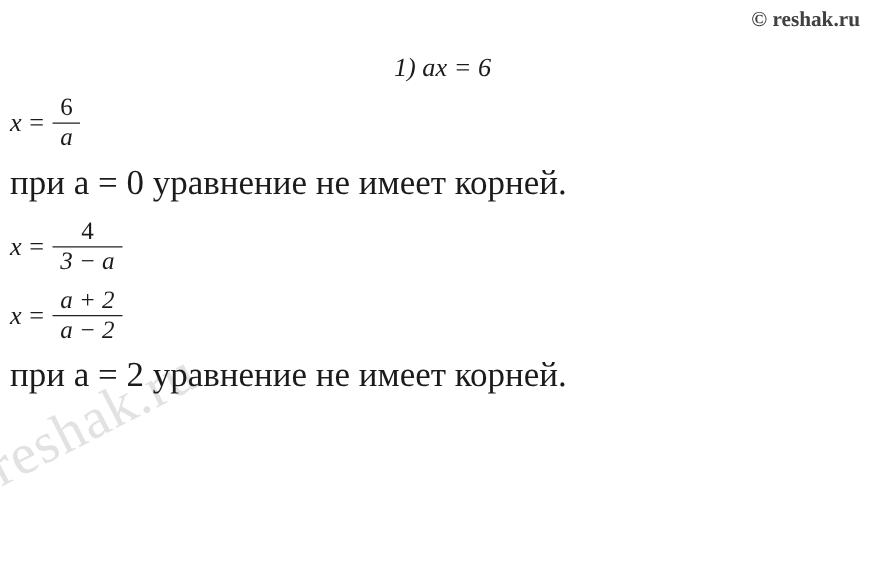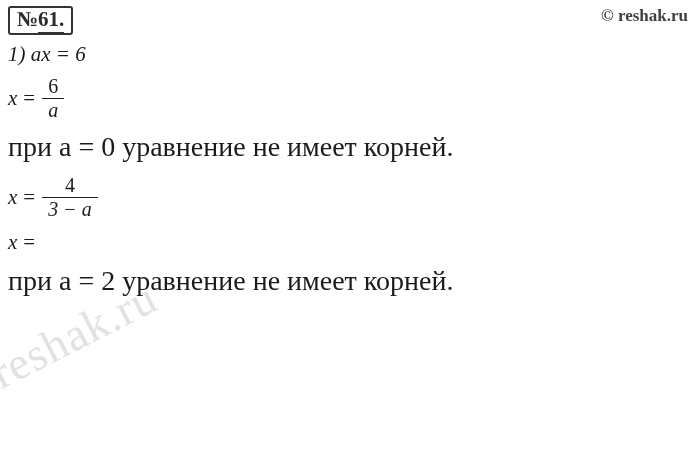--- a/index.html
+++ b/index.html
@@ -75,21 +75,21 @@
   
   .content {
     padding: 8px 0 0 8px;
   }
   .line {
     font-size: 21px;
     line-height: 1.15;
     margin: 0 0 4px 0;
     white-space: nowrap;
   }
-  .line.step { margin-bottom: 10px; }
+  .line.step { margin-bottom: 10px; text-align: center; }
   .italic { font-style: italic; }
 
   
   .fracline {
     display: flex;
     align-items: center;
     margin: 6px 0 10px 0;
     font-size: 21px;
   }
   .fracline .lhs {
@@ -123,23 +123,20 @@
   .note { font-size: 28px; margin: 0 0 12px 0; }
 </style>
 </head>
 <body>
 
 <div class="watermark">reshak.ru</div>
 
 <div class="page">
 
   <div class="topbar">
-    <div class="badge">
-      <span class="num-sign">№</span><span class="num-underline">61.</span>
-    </div>
     <div class="copyright">© reshak.ru</div>
   </div>
 
   <div class="content">
 
     <div class="line step italic">1) ax = 6</div>
     <div class="fracline">
       <span class="lhs">x</span>
       <span class="eq">=</span>
       <span class="frac">
@@ -156,17 +153,22 @@
       <span class="frac">
         <span class="top">4</span>
         <span class="bar"></span>
         <span class="bot italic">3 − a</span>
       </span>
     </div>
 
     <div class="fracline">
       <span class="lhs">x</span>
       <span class="eq">=</span>
+      <span class="frac">
+        <span class="top italic">a + 2</span>
+        <span class="bar"></span>
+        <span class="bot italic">a − 2</span>
+      </span>
     </div>
     <div class="note">при a = 2 уравнение не имеет корней.</div>
 
   </div>
 </div>
 
 </body></html>

